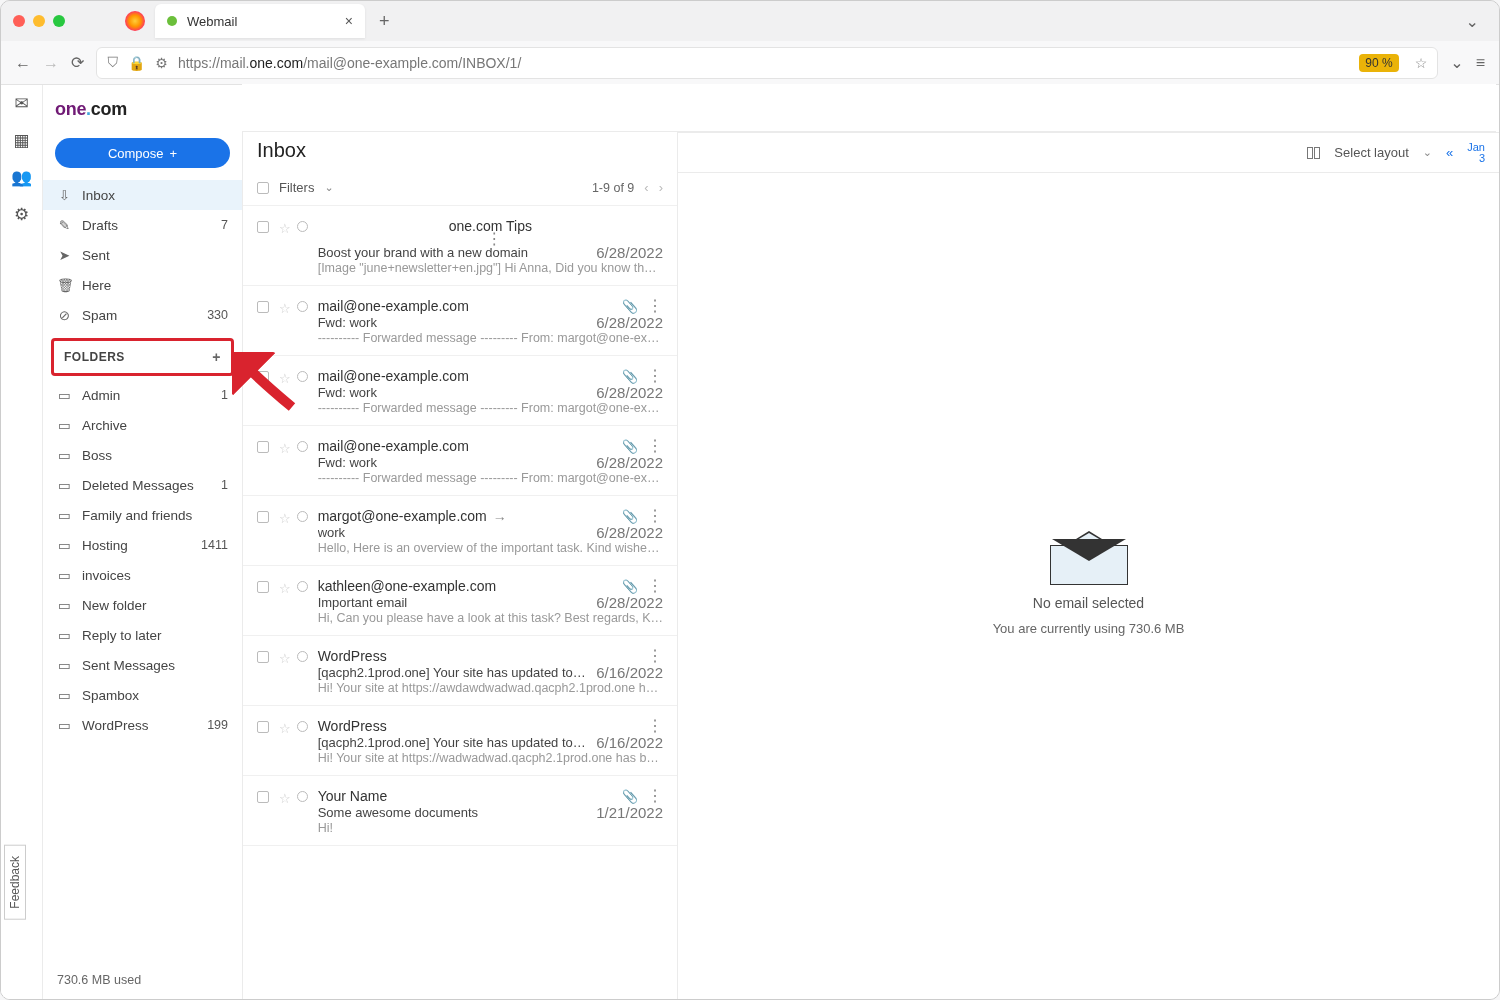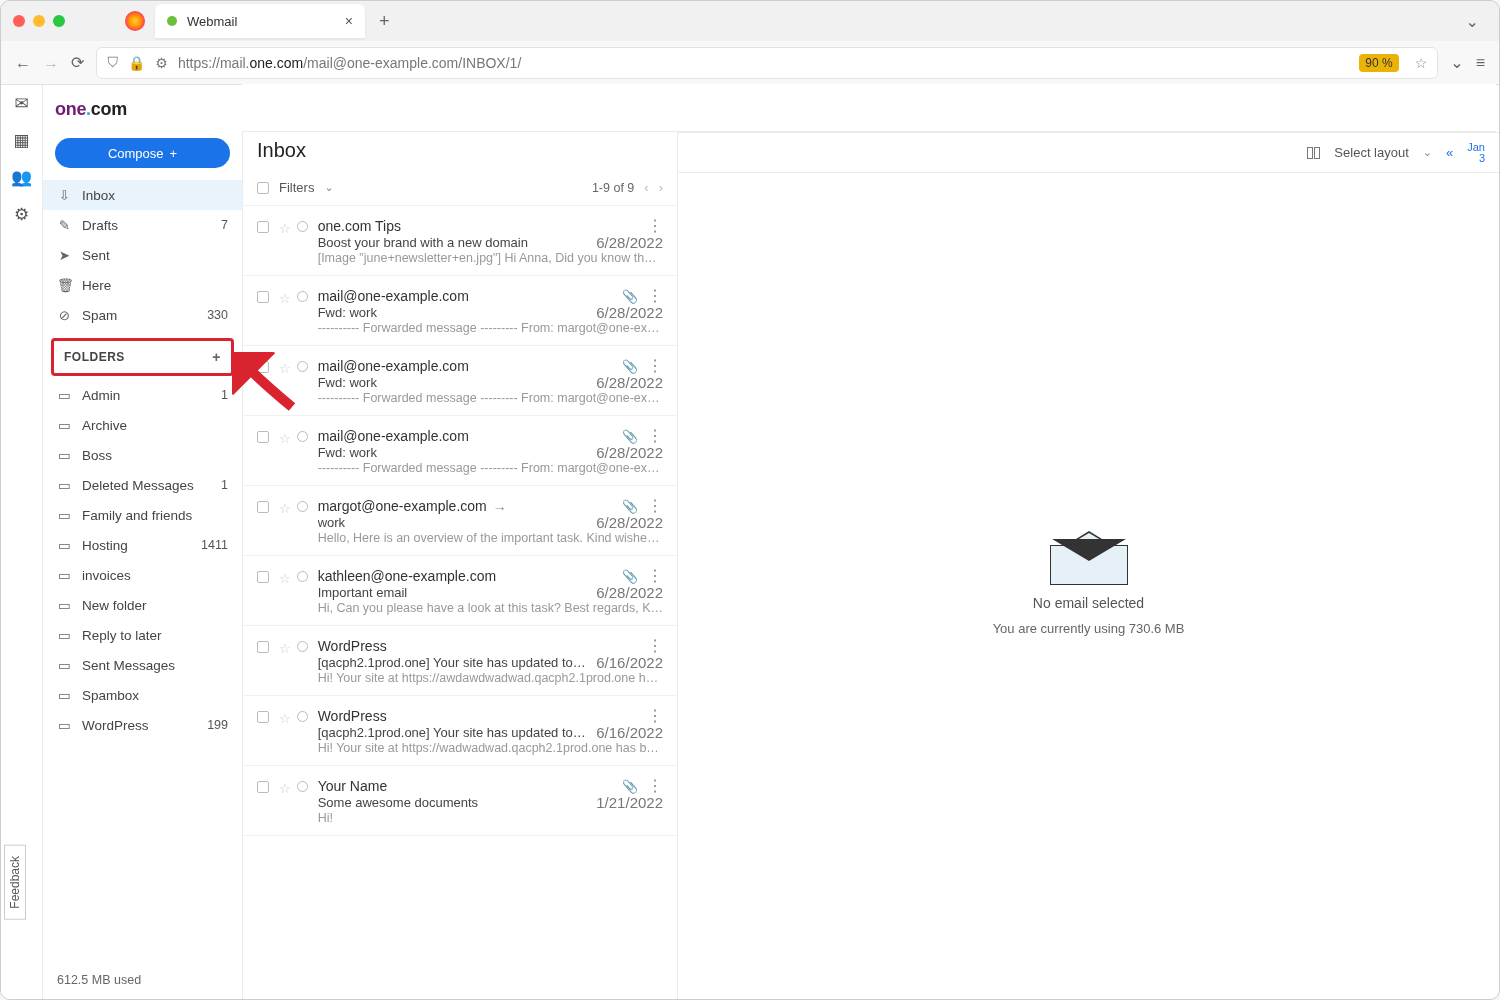--- a/index.html
+++ b/index.html
@@ -224,21 +224,21 @@
           <div class="nav-item">
             <span class="nav-ic">▭</span>
     <span>Spambox</span>
     </div>
           <div class="nav-item">
             <span class="nav-ic">▭</span>
     <span>WordPress</span>
     <span class="cnt">199</span>
           </div>
         </div>
-      <div class="storage">612.5 MB used</div>
+      <div class="storage">730.6 MB used</div>
     </div>
 
     <div class="listpane">
       <div class="refresh">
         <span>⟳</span>
         <span>Refresh</span>
       </div>
       <div class="list-h1">Inbox</div>
       <div class="filters">
         <span class="chk"></span>
@@ -251,21 +251,21 @@
       <div class="msgs" id="msgs">
           <div class="msg">
     <div class="left">
       <span class="chk"></span>
     </div>
     <div style="display:flex;gap:6px;padding-top:3px;">
       <span class="star">☆</span>
       <span class="circ"></span>
     </div>
     <div class="body">
-      <div style="display:flex;align-items:center;">
+      <div style="display:flex;align-items:center;flex-direction:column;">
         <span class="from">one.com Tips</span>
 
         <span style="flex:1"></span>
 
         <span class="more" style="margin-left:8px;">⋮</span>
       </div>
       <div class="row2">
         <span class="subj">Boost your brand with a new domain</span>
         <span class="date">6/28/2022</span>
       </div>

